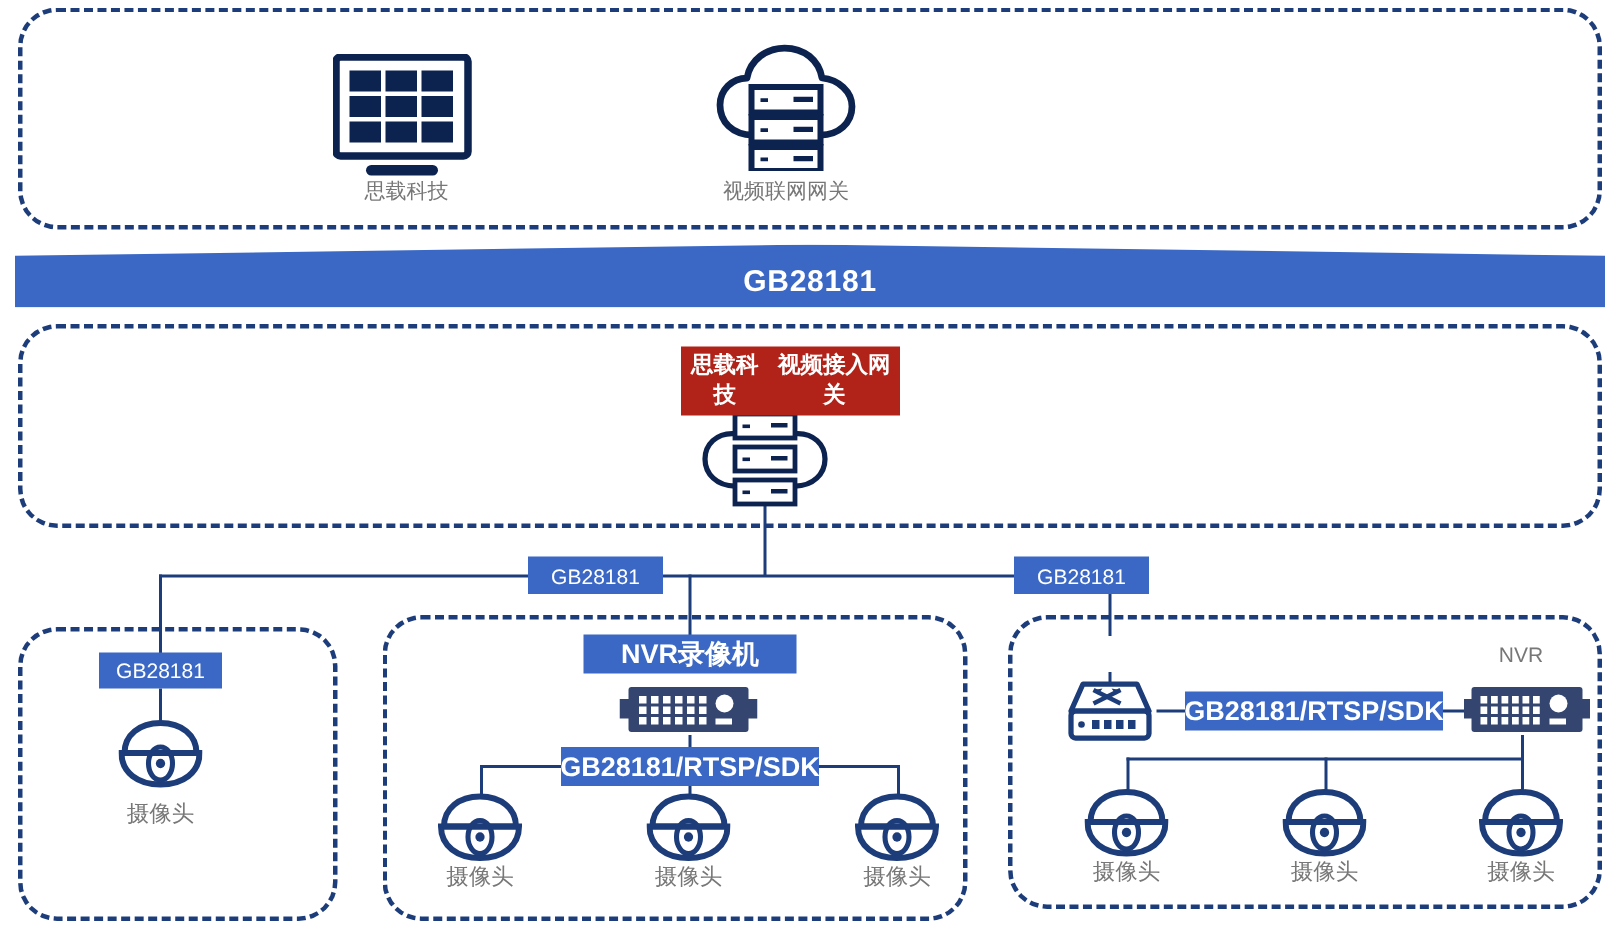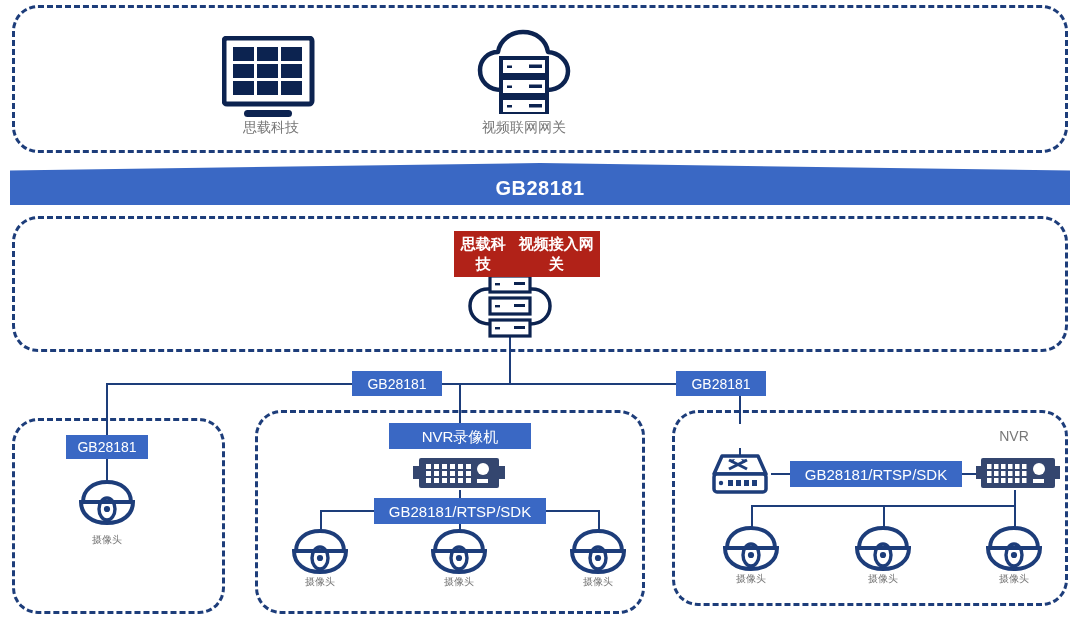--- a/index.html
+++ b/index.html
@@ -46,21 +46,21 @@
     color:#ffffff;
     font-size:14px;
     line-height:1;
     display:flex;
     align-items:center;
     justify-content:center;
     box-sizing:border-box;
     white-space:nowrap;
     z-index:6;
   }
-  .tag.big{font-size:15px;}
+  .tag.big{font-size:18px;font-weight:bold;}
 
   
   .redbox{
     position:absolute;
     background:#b12218;
     color:#ffffff;
     font-weight:bold;
     font-size:15px;
     line-height:1.35;
     text-align:center;
@@ -74,21 +74,21 @@
 
   
   .cap{
     position:absolute;
     color:#777777;
     font-size:14px;
     text-align:center;
     white-space:nowrap;
     z-index:5;
   }
-  .cap.sm{font-size:10px;}
+  .cap.sm{font-size:15px;}
 
   
   .ln{position:absolute;background:#1d3d7a;z-index:1;}
   .lnh{height:2px;}
   .lnv{width:2px;}
 
   
   .ico{position:absolute;z-index:4;}
   .ico svg{display:block;}
 </style>

